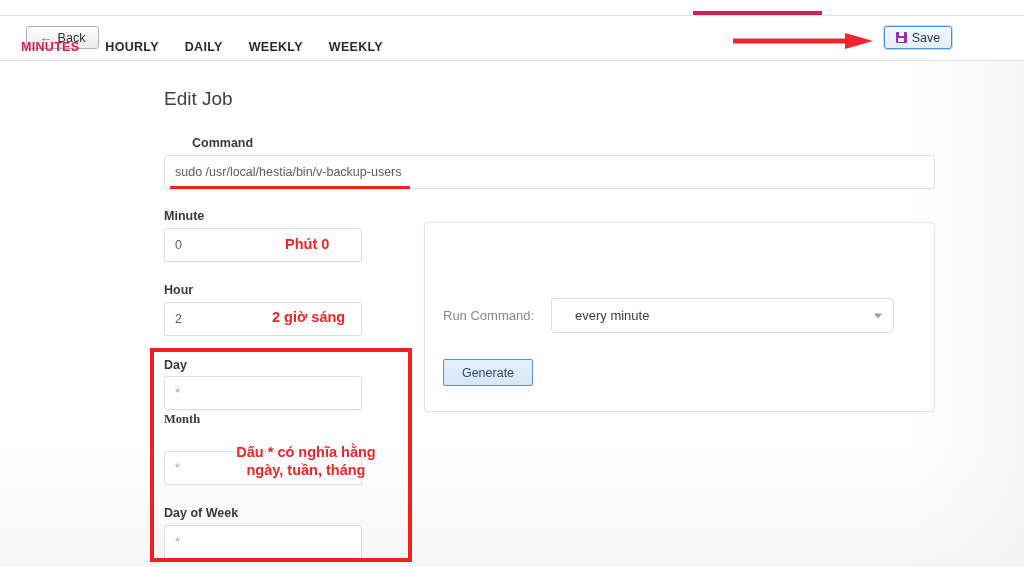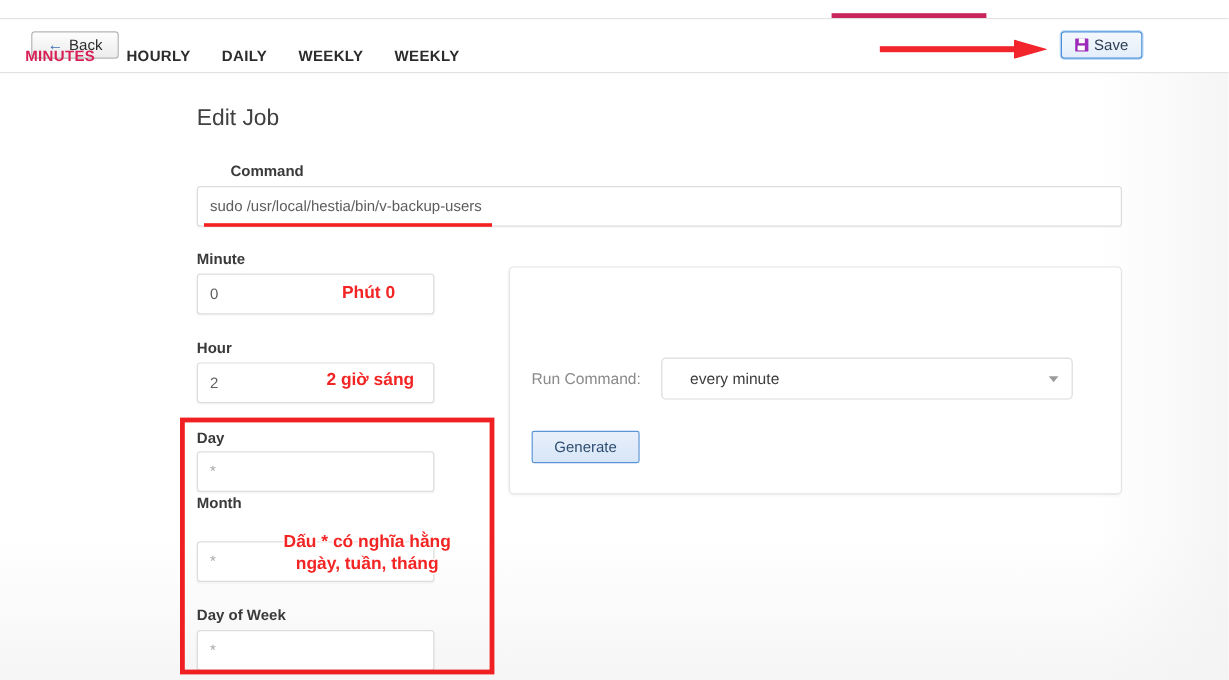--- a/index.html
+++ b/index.html
@@ -179,21 +179,21 @@
 
   
   .lbl-day { left: 164px; top: 358px; }
   .inp-day {
     left: 164px; top: 376px;
     width: 198px; height: 34px;
     color: #a8a8a8;
   }
 
   
-  .lbl-month { left: 164px; top: 412px; }
+  .lbl-month { left: 164px; top: 412px; font-family: Liberation Serif, serif; }
   .inp-month {
     left: 164px; top: 451px;
     width: 198px; height: 34px;
     color: #a8a8a8;
   }
 
   
   .lbl-dow { left: 164px; top: 506px; }
   .inp-dow {
     left: 164px; top: 525px;

